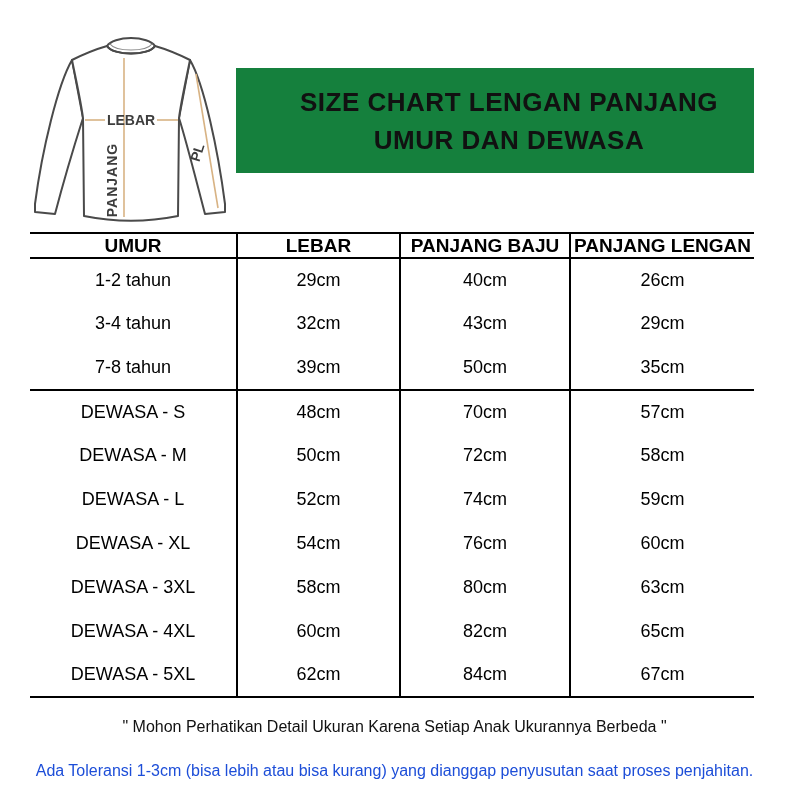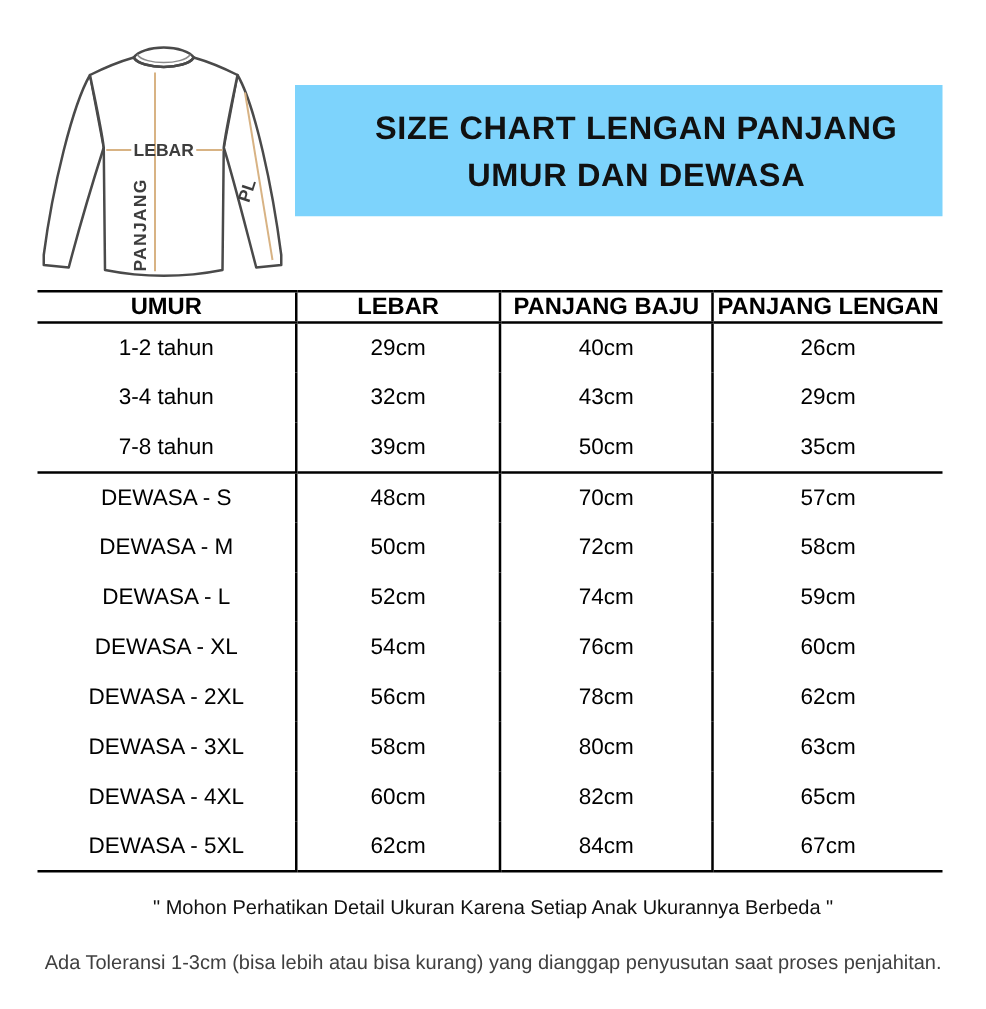--- a/index.html
+++ b/index.html
@@ -25,21 +25,21 @@
     height: 196px;
   }
 
   
   .banner {
     position: absolute;
     left: 236px;
     top: 68px;
     width: 518px;
     height: 105px;
-    background: #7dd3fc;
+    background: #15803d;
     display: flex;
     flex-direction: column;
     align-items: center;
     justify-content: center;
     padding-left: 28px;
   }
   .banner .line {
     font-weight: bold;
     font-size: 26px;
     line-height: 38px;
@@ -96,21 +96,21 @@
     color: #111;
     white-space: nowrap;
   }
   .footer-note2 {
     position: absolute;
     left: 0;
     top: 762px;
     width: 789px;
     text-align: center;
     font-size: 16px;
-    color: #404040;
+    color: #1d4ed8;
     white-space: nowrap;
   }
 
   
   .measure-label {
     font-family: "Liberation Sans", sans-serif;
     font-weight: bold;
     fill: #3d3d3d;
   }
 </style>
@@ -205,26 +205,20 @@
         <td>74cm</td>
         <td>59cm</td>
       </tr>
       <tr>
         <td>DEWASA - XL</td>
         <td>54cm</td>
         <td>76cm</td>
         <td>60cm</td>
       </tr>
       <tr>
-        <td>DEWASA - 2XL</td>
-        <td>56cm</td>
-        <td>78cm</td>
-        <td>62cm</td>
-      </tr>
-      <tr>
         <td>DEWASA - 3XL</td>
         <td>58cm</td>
         <td>80cm</td>
         <td>63cm</td>
       </tr>
       <tr>
         <td>DEWASA - 4XL</td>
         <td>60cm</td>
         <td>82cm</td>
         <td>65cm</td>

